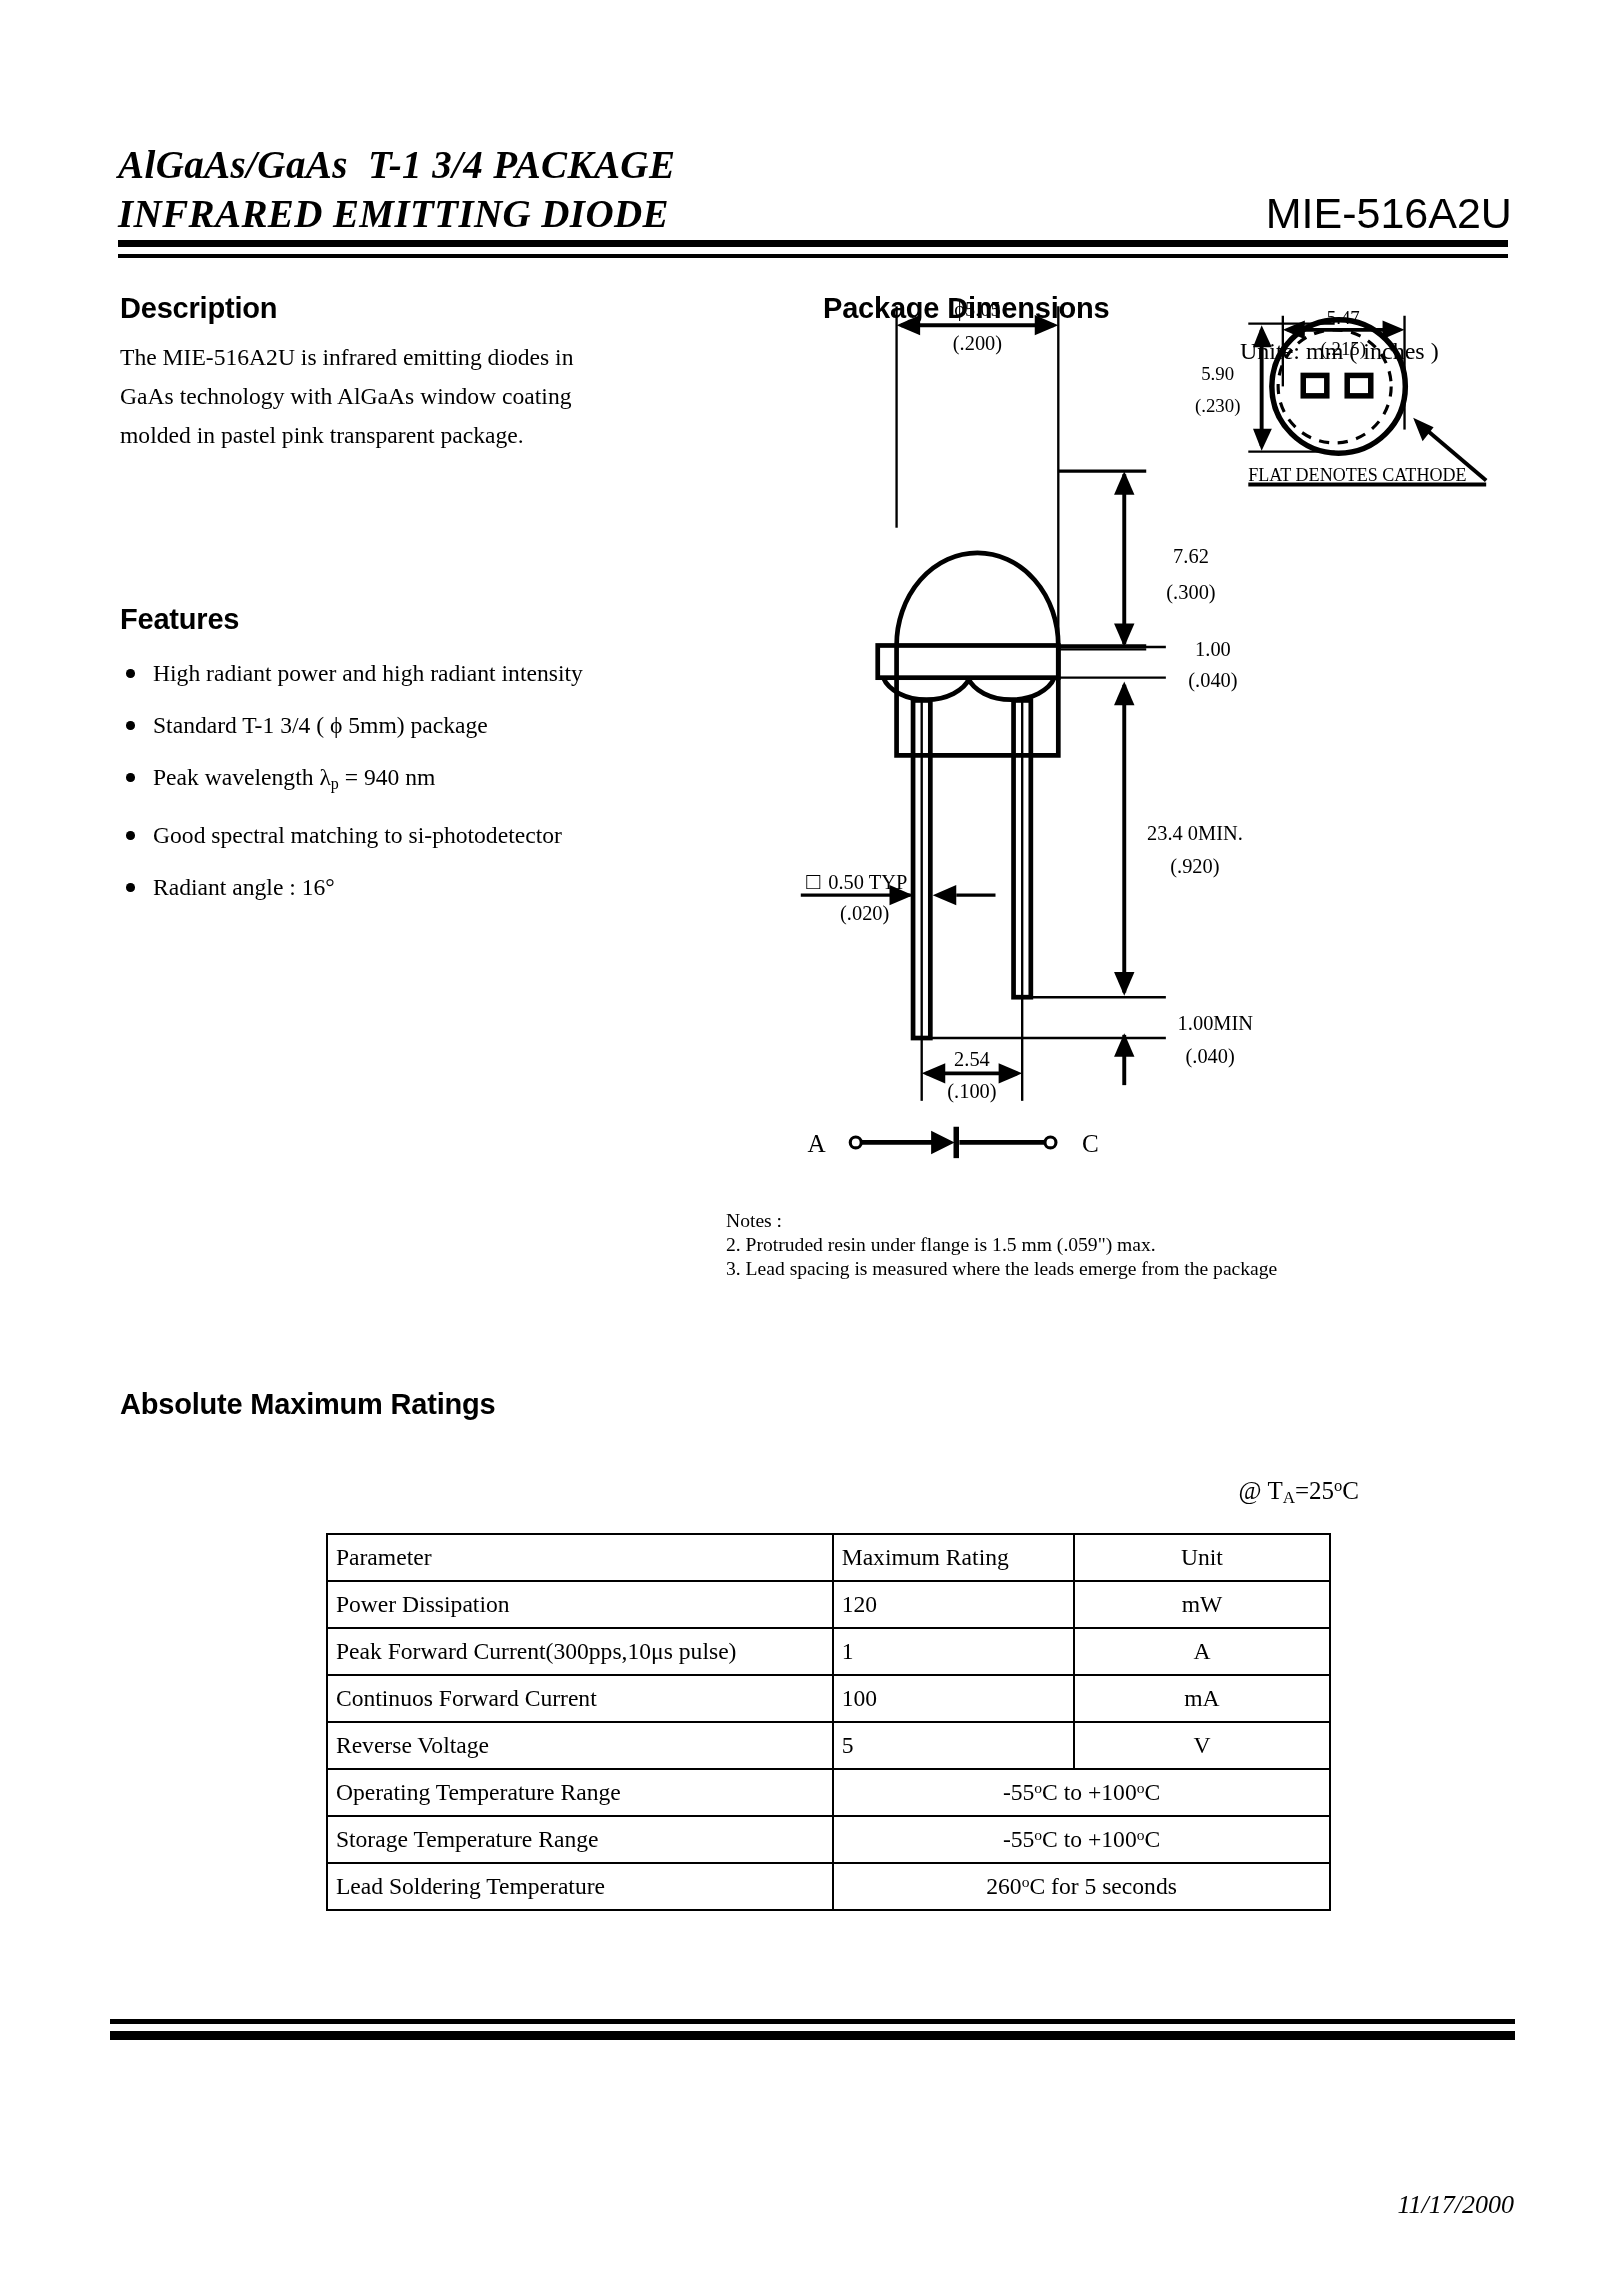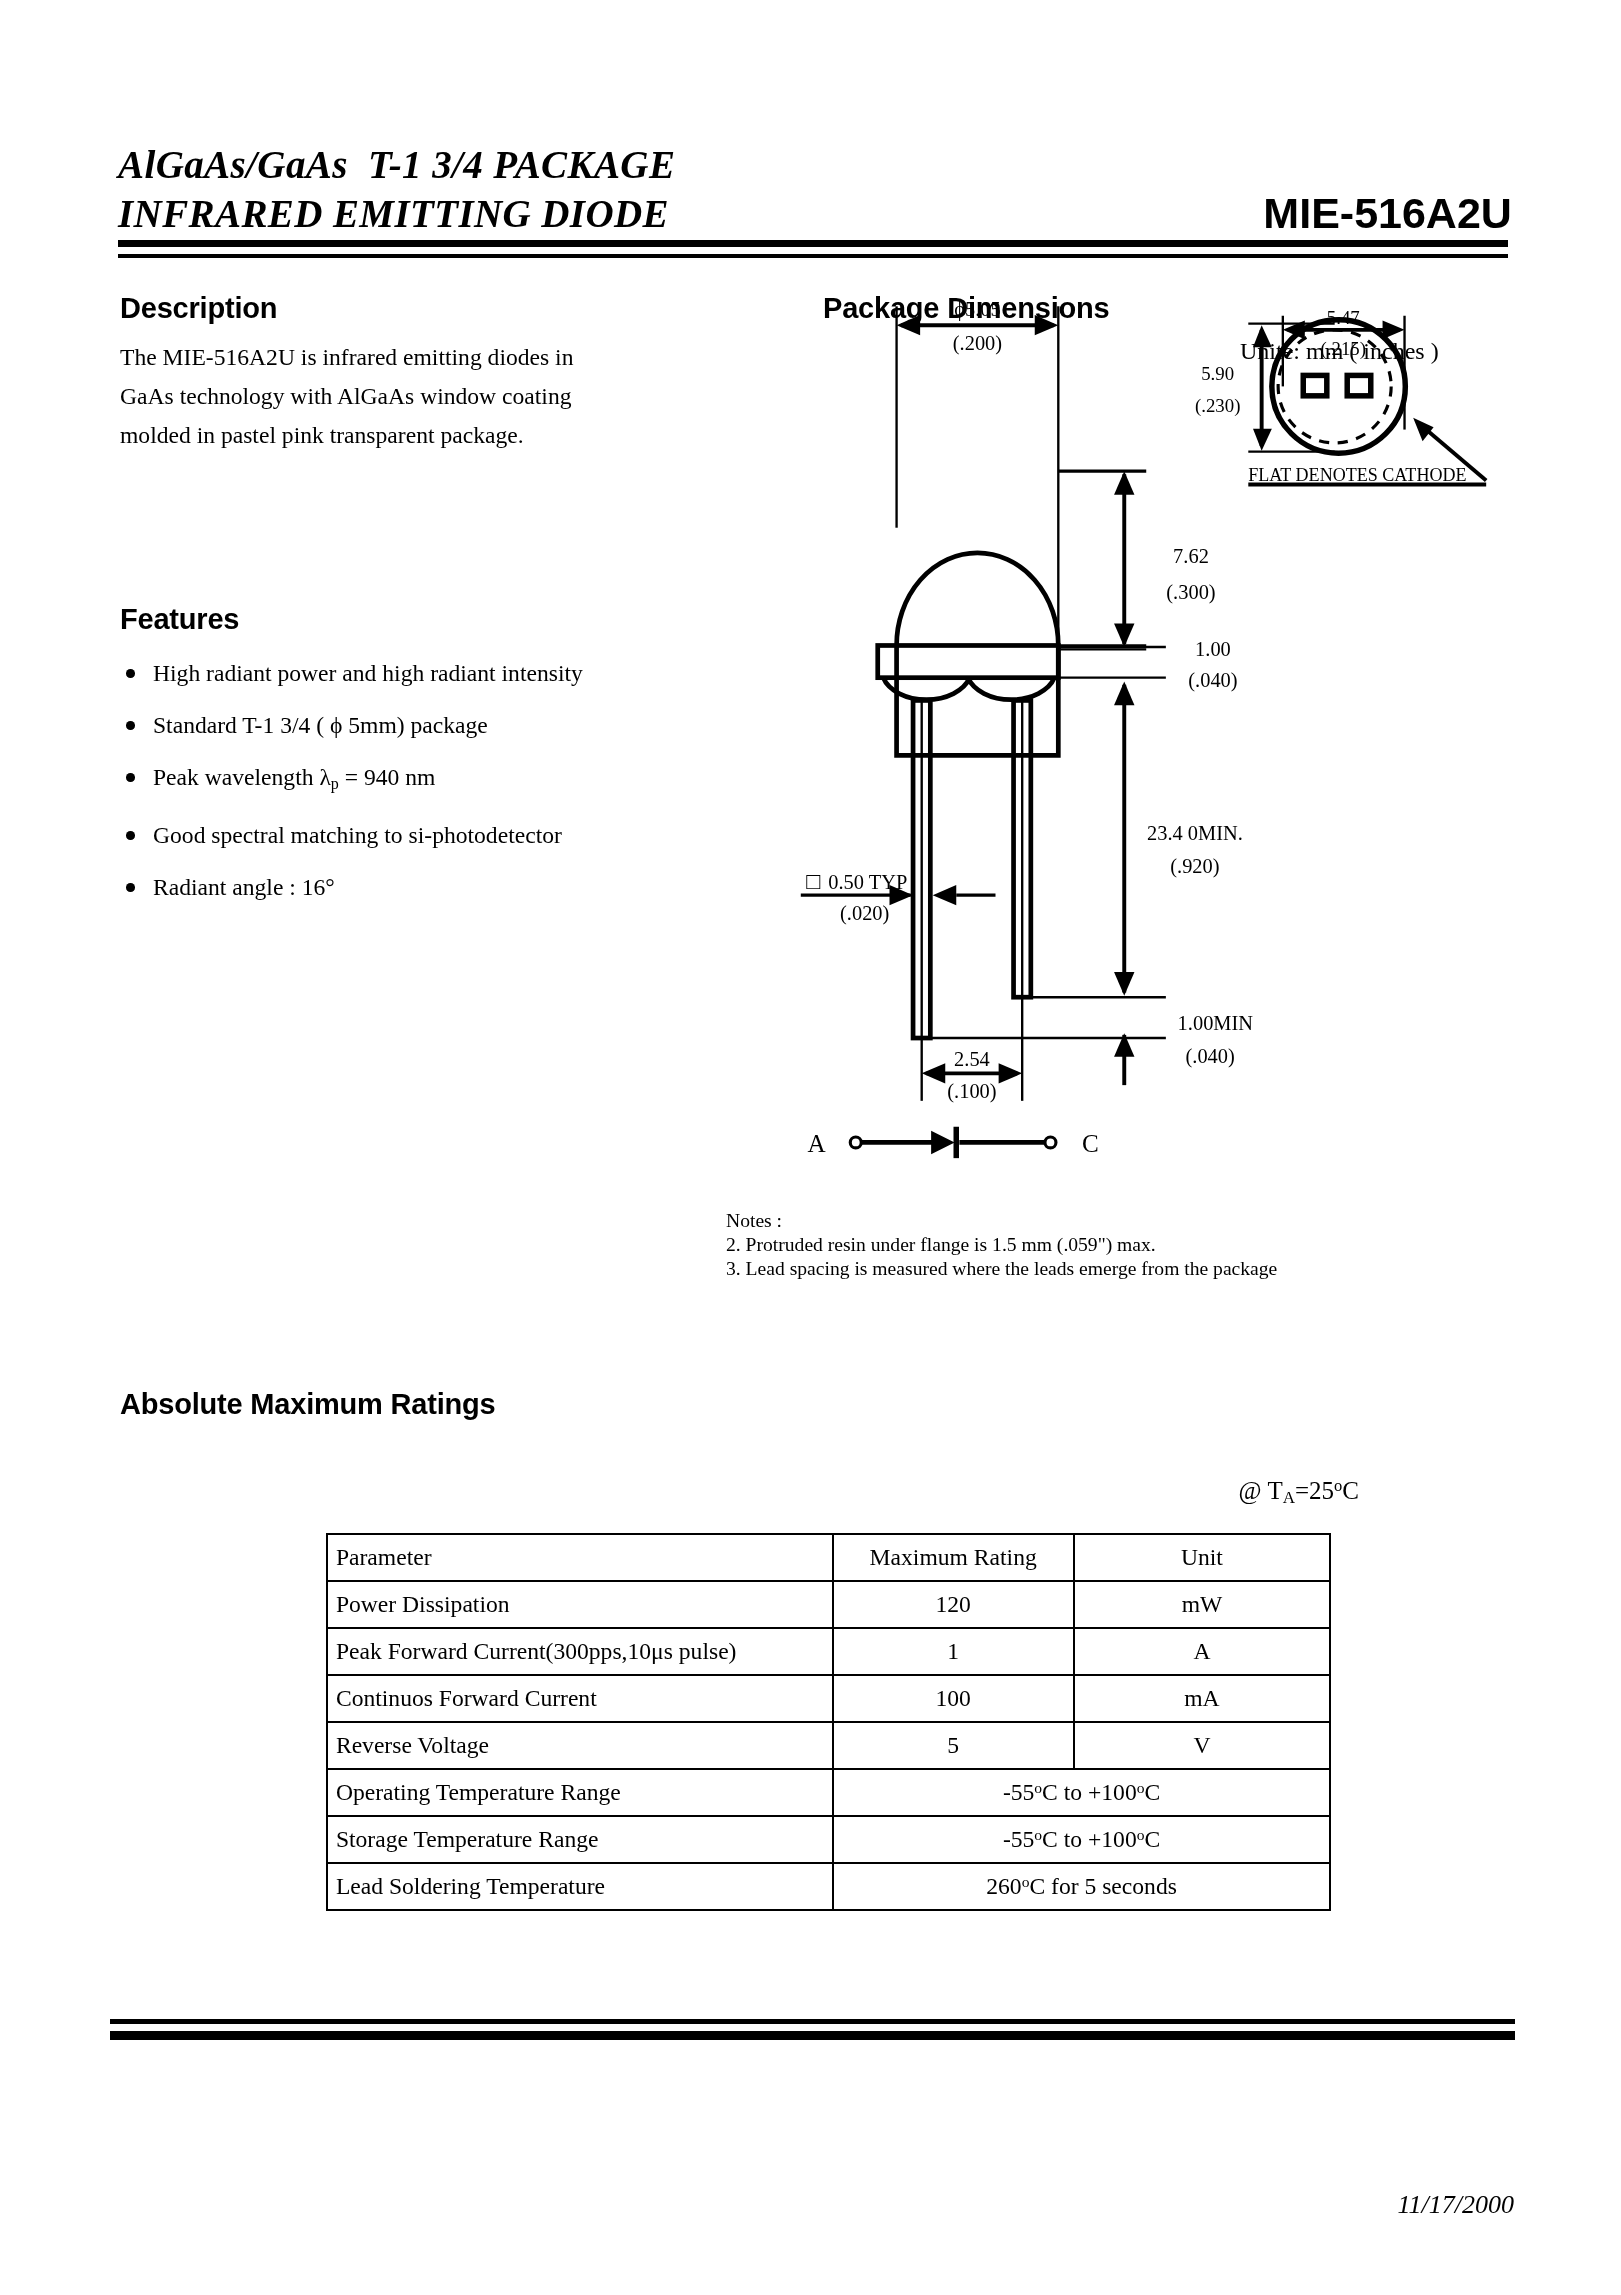--- a/index.html
+++ b/index.html
@@ -14,21 +14,21 @@
   
   #doc-header{position:absolute;left:118px;top:140px;width:1390px;}
   .title-line{
     font-family:"Liberation Serif","DejaVu Serif",serif;
     font-weight:bold;font-style:italic;font-size:39px;
     letter-spacing:0.4px;line-height:49px;white-space:pre;
   }
   #part-number{
     position:absolute;right:-3.9px;top:49px;
     font-family:"Liberation Sans","DejaVu Sans",sans-serif;
-    font-weight:bold;font-style:normal;font-size:43px;letter-spacing:0px;
+    font-weight:normal;font-style:normal;font-size:43px;letter-spacing:0px;
   }
   .rule-thick{height:7px;background:#000;width:100%;}
   .rule-thin{height:3.9px;background:#000;width:100%;}
   #header-rules{position:absolute;left:118px;top:240px;width:1390px;}
   #header-rules .rule-thin{margin-top:7px;}
 
   
   .sec-h{
     font-family:"Liberation Sans","DejaVu Sans",sans-serif;
     font-weight:bold;font-size:29px;letter-spacing:-0.2px;
@@ -71,21 +71,21 @@
   }
   #ratings-table{
     position:absolute;left:309px;top:1533px;width:950px;
     border-collapse:collapse;table-layout:fixed;margin-left:17px;
   }
   #ratings-table td,#ratings-table th{
     border:2.4px solid #000;font-weight:normal;font-size:23.6px;
     height:45px;padding:0 7.9px;vertical-align:middle;
   }
   #ratings-table .c-param{width:488px;text-align:left;}
-  #ratings-table .c-rating{width:223px;text-align:center;}
+  #ratings-table .c-rating{width:223px;text-align:left;}
   #ratings-table .c-unit{width:239px;text-align:center;}
   #ratings-table thead td{text-align:center;}
   #ratings-table .span2{text-align:center;}
 
   
   #footer-rules{position:absolute;left:110px;top:2019px;width:1405px;}
   #footer-rules .rule-thin{height:4.7px;}
   #footer-rules .rule-thick{margin-top:7px;height:9.4px;}
   #footer-date{
     position:absolute;right:108px;top:2190px;font-size:26px;font-style:italic;

